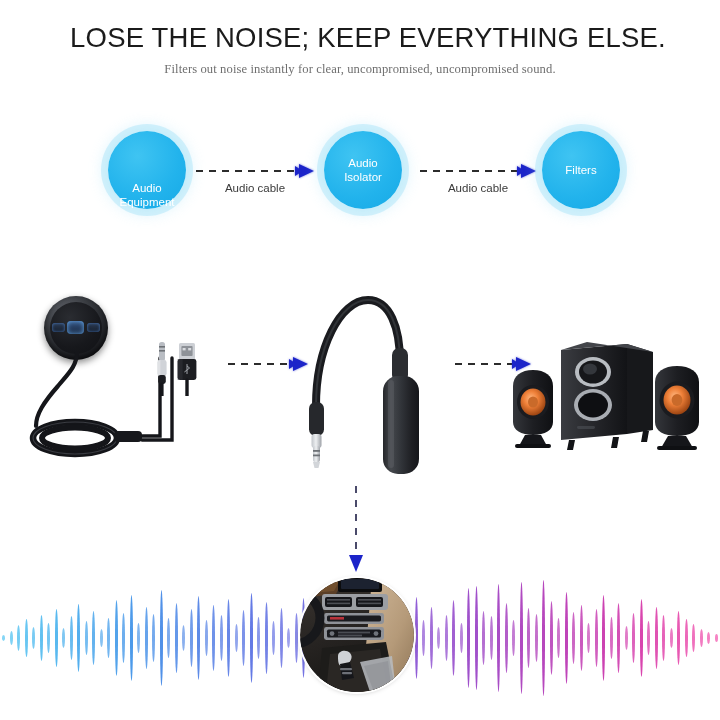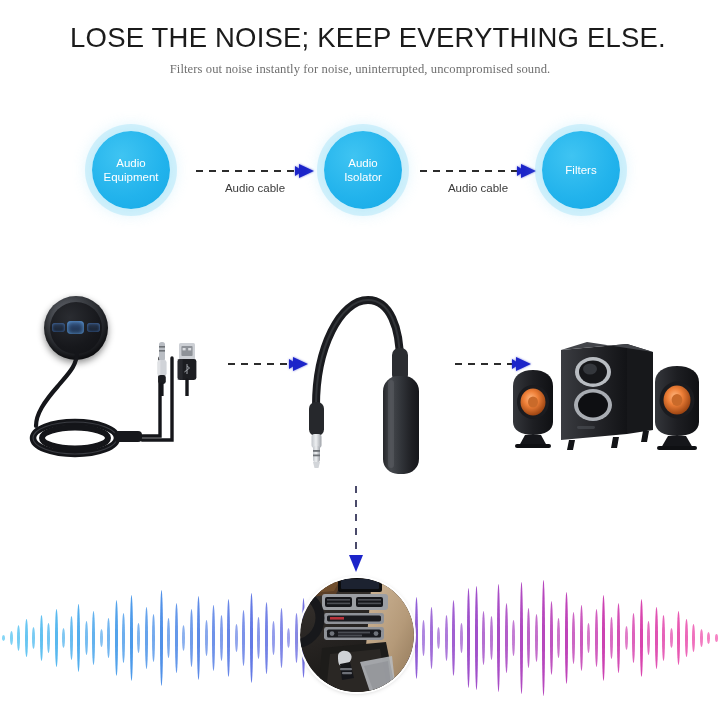--- a/index.html
+++ b/index.html
@@ -27,21 +27,21 @@
   
   .flow-node{
     position:absolute;width:78px;height:78px;border-radius:50%;
     background:radial-gradient(circle at 38% 32%, #3fc4f2 0%, #22b3ec 58%, #16a9e6 100%);
     box-shadow:0 0 0 7px rgba(130,216,246,.30), 0 0 14px 6px rgba(150,222,248,.30);
     display:flex;align-items:center;justify-content:center;text-align:center;
     color:#ffffff;font-size:11.5px;line-height:14px;font-weight:400;
     font-family:"Liberation Sans",sans-serif;
   }
   .flow-node span{display:block;padding:0 4px;}
-  #node-audio{left:92px;top:131px;}
+  #node-audio{left:108px;top:131px;align-items:flex-end;}
   #node-isolator{left:324px;top:131px;}
   #node-speaker{left:542px;top:131px;}
 
   .flow-arrow{position:absolute;height:14px;}
   .flow-arrow .dash{
     position:absolute;left:0;top:6px;height:2px;width:calc(100% - 14px);
     background-image:repeating-linear-gradient(to right,#2c2c2c 0px,#2c2c2c 7px,rgba(0,0,0,0) 7px,rgba(0,0,0,0) 13px);
   }
   .flow-arrow .head{
     position:absolute;right:0;top:0;width:0;height:0;
@@ -127,21 +127,21 @@
   #waveform .bar{
     position:absolute;bottom:0;border-radius:50%/50%;
   }
 </style>
 </head>
 <body>
 
 <div id="stage">
 
   <div id="headline">LOSE THE NOISE; KEEP EVERYTHING ELSE.</div>
-  <div id="subhead">Filters out noise instantly for noise, uninterrupted, uncompromised sound.</div>
+  <div id="subhead">Filters out noise instantly for clear, uncompromised, uncompromised sound.</div>
 
   <div class="flow-node" id="node-audio">
     <span>Audio Equipment</span>
   </div>
 
   <div class="flow-arrow" id="arrow-1">
     <div class="dash"></div>
     <div class="head"></div>
   </div>
   <div class="flow-label" id="label-1">Audio cable</div>

